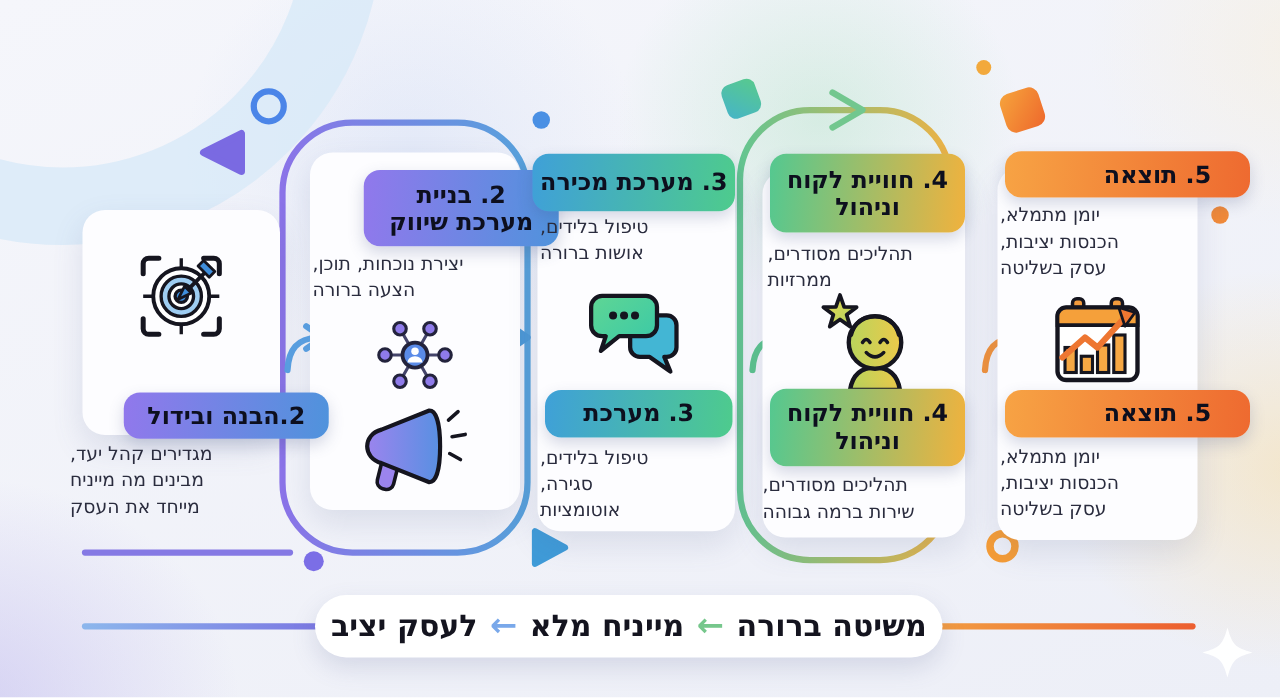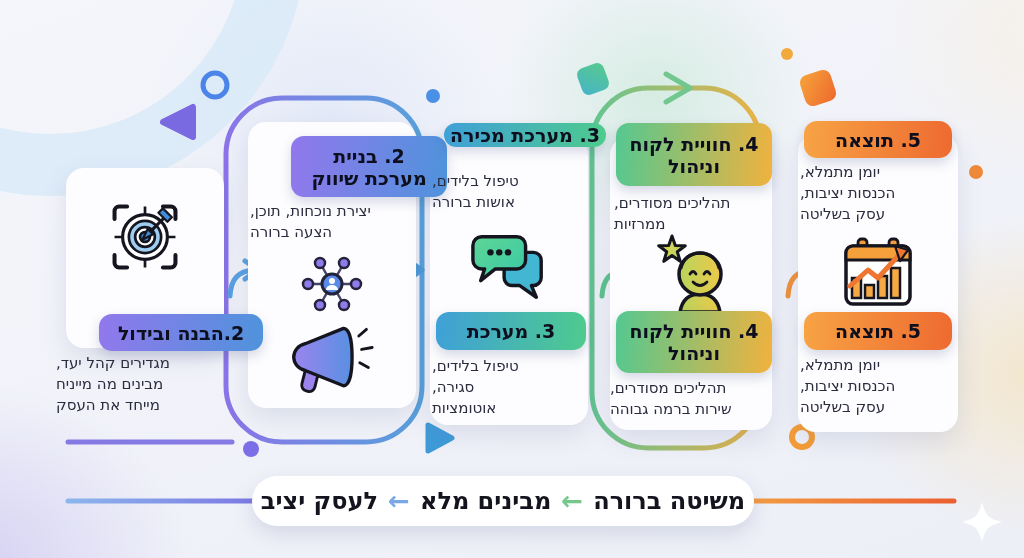--- a/index.html
+++ b/index.html
@@ -17,21 +17,21 @@
   .decor{position:absolute;left:0;top:0;z-index:1;}
   .box{position:absolute;z-index:2;background:#fdfdff;border-radius:18px;
        box-shadow:0 10px 24px rgba(90,100,150,.15);}
   .badge{position:absolute;z-index:3;display:flex;align-items:center;justify-content:center;
          text-align:center;font-weight:bold;font-size:19px;line-height:22px;color:#0d0f1e;
          border-radius:13px;white-space:pre-line;direction:rtl;
          box-shadow:0 5px 12px rgba(70,80,130,.22);}
   .g-pb{background:linear-gradient(95deg,#9178ec,#4f93dc);margin-left:37px;}
   .g-bg{background:linear-gradient(95deg,#3fa0d8,#4ecb8d);}
   .g-gy{background:linear-gradient(95deg,#54c890,#f0b23e);}
-  .g-or{background:linear-gradient(95deg,#f7a344,#ee6a30);}
+  .g-or{background:linear-gradient(95deg,#f7a344,#ee6a30);padding-left:48px;}
   .desc{position:absolute;z-index:3;text-align:left;font-size:15px;line-height:21px;
         color:#2a2c3e;white-space:pre-line;direction:rtl;font-weight:500;}
   .icon{position:absolute;z-index:3;}
   .pill{position:absolute;z-index:3;display:flex;align-items:center;justify-content:center;
         gap:10px;background:#ffffff;border-radius:26px;direction:rtl;
         box-shadow:0 8px 20px rgba(90,100,150,.18);
         font-weight:bold;font-size:24px;color:#14141f;}
   .arr{font-weight:bold;font-size:26px;line-height:1;}
 </style>
 </head>
@@ -159,21 +159,21 @@
         <stop offset="0" stop-color="#9b84ee"></stop>
           <stop offset="1" stop-color="#5890e2"></stop>
       </linearGradient>
     </defs>
     <rect x="16" y="48" width="14" height="26" rx="6" transform="rotate(14 23 61)" fill="#9b84ee" stroke="#15151f" stroke-width="3"></rect>
     <path d="M58,8 C64,8 67,20 67,38 C67,56 64,68 58,68 L18,52 C10,50 6,44 6,38 C6,32 10,26 18,24 Z" fill="url(#mg)" stroke="#15151f" stroke-width="3.5" stroke-linejoin="round"></path>
     <path d="M74,16 L82,9 M77,30 L88,28 M75,44 L84,49" stroke="#15151f" stroke-width="3" stroke-linecap="round" fill="none"></path>
   </svg>
 
   <div class="box" style="left:430px;top:137px;width:158px;height:288px"></div>
-  <div class="badge g-bg" style="left:444px;top:123px;width:162px;height:24px">3. מערכת מכירה</div>
+  <div class="badge g-bg" style="left:426px;top:123px;width:162px;height:46px">3. מערכת מכירה</div>
   <div class="desc" style="left:432px;top:171px;width:154px">טיפול בלידים,
 אושות ברורה</div>
   <svg class="icon" style="left:469px;top:230px" width="80" height="74" viewBox="0 0 82 74">
     <defs>
       <linearGradient id="cg" x1="0" y1="0" x2="1" y2="1">
         <stop offset="0" stop-color="#5fd694"></stop>
           <stop offset="1" stop-color="#38c8a8"></stop>
       </linearGradient>
     </defs>
     <path d="M44,22 h22 a8,8 0 0 1 8,8 v18 a8,8 0 0 1 -8,8 h-2 l5,12 -17,-12 h-8 a8,8 0 0 1 -8,-8 v-18 a8,8 0 0 1 8,-8 z" fill="#43b6d4" stroke="#15151f" stroke-width="3.5" stroke-linejoin="round"></path>
@@ -235,18 +235,18 @@
     <polygon points="57,12 70,16 62,27" fill="#ee7631" stroke="#15151f" stroke-width="2.2" stroke-linejoin="round"></polygon>
   </svg>
   <div class="badge g-or" style="left:804px;top:312px;width:148px;height:38px">5. תוצאה</div>
   <div class="desc" style="left:800px;top:355px;width:156px">יומן מתמלא,
 הכנסות יציבות,
 עסק בשליטה</div>
 
   <div class="pill" style="left:252px;top:476px;width:502px;height:50px">
     <span>משיטה ברורה</span>
     <span class="arr" style="color:#76c78c">←</span>
-    <span>מבינים מלא</span>
+    <span>מייניח מלא</span>
     <span class="arr" style="color:#79a8ea">←</span>
     <span>לעסק יציב</span>
   </div>
 
 </div>
 
 </body></html>

